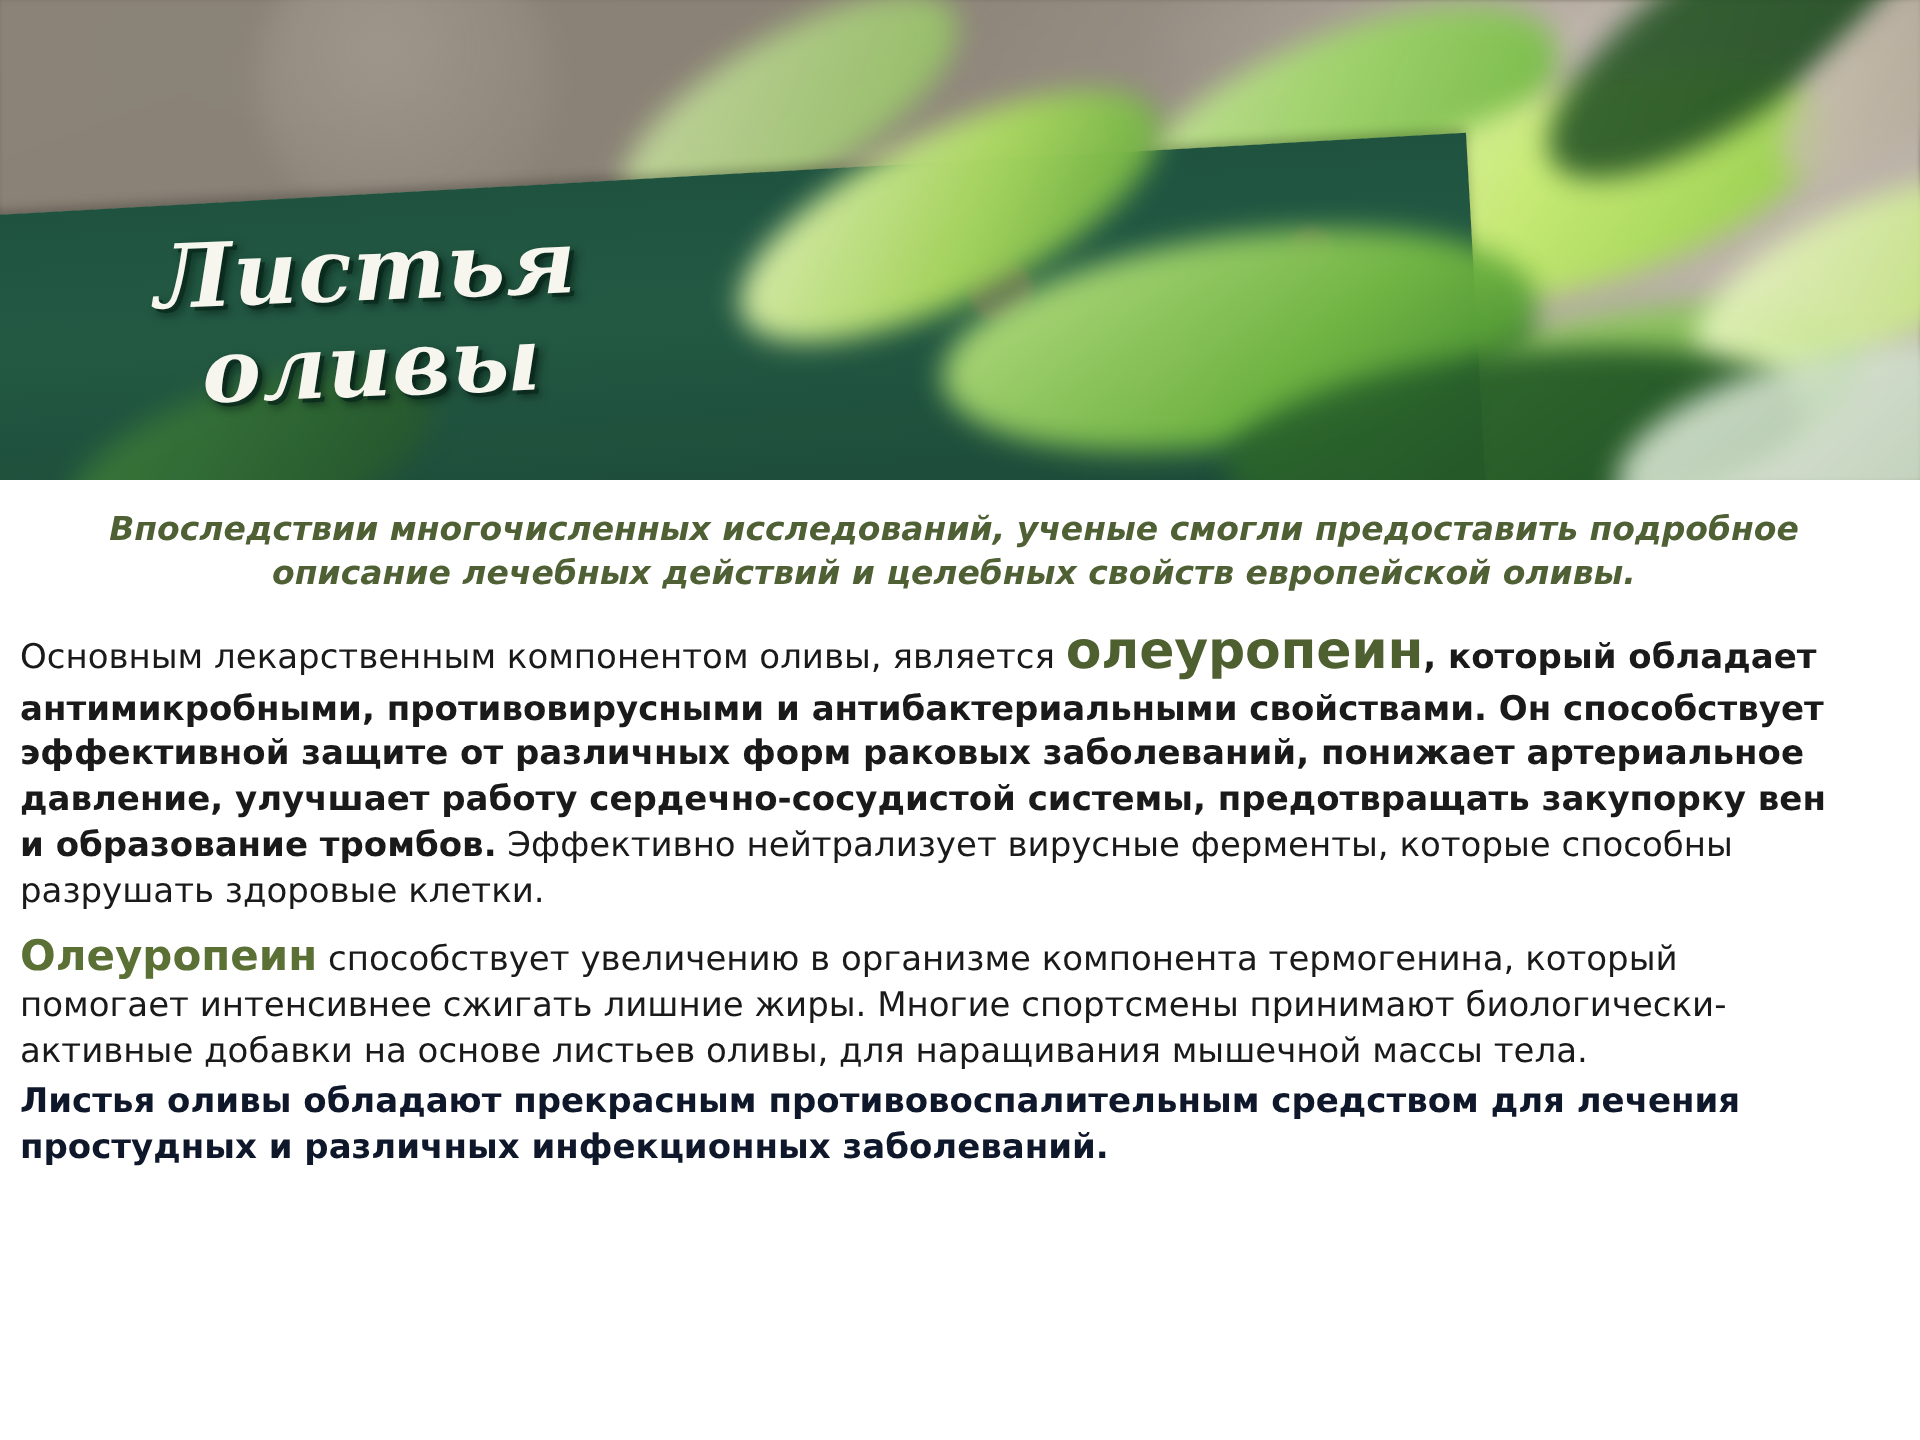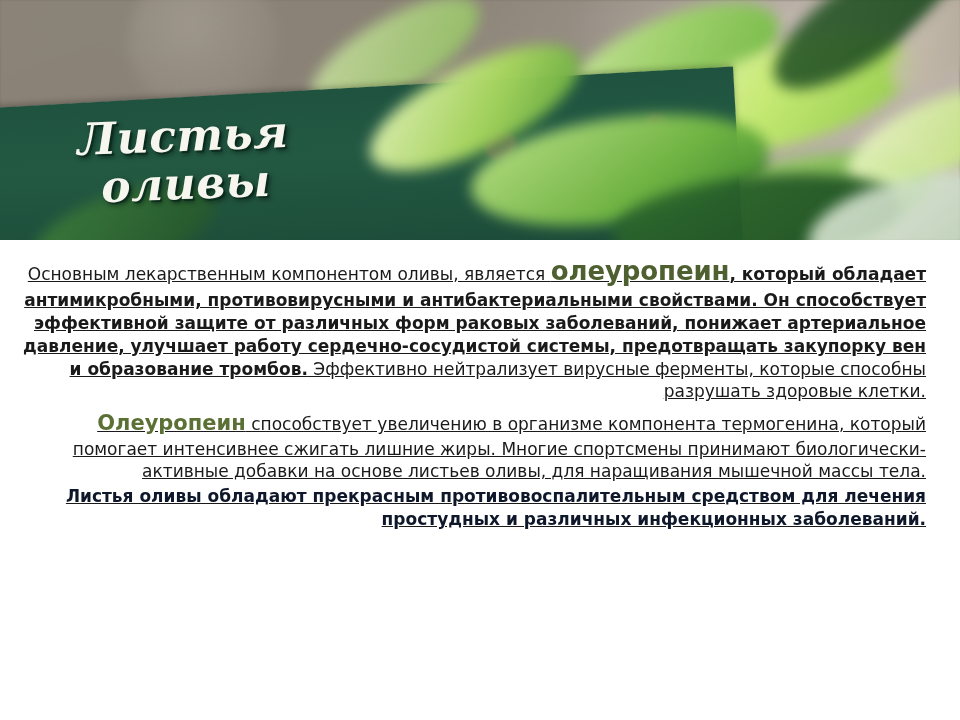--- a/index.html
+++ b/index.html
@@ -114,22 +114,21 @@
     font-size: 16.5px;
     line-height: 1.32;
     color: #4f6035;
   }
 
   .para {
     margin: 0 0 2px 0;
     font-size: 17px;
     line-height: 1.345;
     color: #1a1a1a;
-    text-align: right;
-    text-decoration: underline;
+    text-align: left;
   }
   .para.p1 { margin-bottom: 4px; }
   .para.p2 { margin-top: 6px; margin-bottom: 2px; }
 
   .b   { font-weight: 700; }
   .reg { font-weight: 400; }
 
   .kw-big {
     font-weight: 700;
     font-size: 26px;
@@ -190,20 +189,21 @@
                 background:linear-gradient(150deg,#eaf3e2 0%,#b6cdb4 100%);opacity:.85;z-index:4;"></div>
 
     <div class="banner-title">
       <span class="ln ln1">Листья</span>
       <span class="ln ln2">оливы</span>
     </div>
   </div>
 
   <div id="content">
 
+    <p class="lede">Впоследствии многочисленных исследований, ученые смогли предоставить подробное описание лечебных действий и целебных свойств европейской оливы.</p>
 
     <p class="para p1">
       <span class="reg">Основным лекарственным компонентом оливы, является </span><span class="kw-big">олеуропеин</span><span class="b">, который обладает антимикробными, противовирусными и антибактериальными свойствами. Он способствует эффективной защите от различных форм раковых заболеваний, понижает артериальное давление, улучшает работу сердечно-сосудистой системы, предотвращать закупорку вен и образование тромбов.</span><span class="reg"> Эффективно нейтрализует вирусные ферменты, которые способны разрушать здоровые клетки.</span>
     </p>
 
     <p class="para p2">
       <span class="kw-med">Олеуропеин</span><span class="reg"> способствует увеличению в организме компонента термогенина, который помогает интенсивнее сжигать лишние жиры. Многие спортсмены принимают биологически-активные добавки на основе листьев оливы, для наращивания мышечной массы тела.</span>
     </p>
 
     <p class="para">

